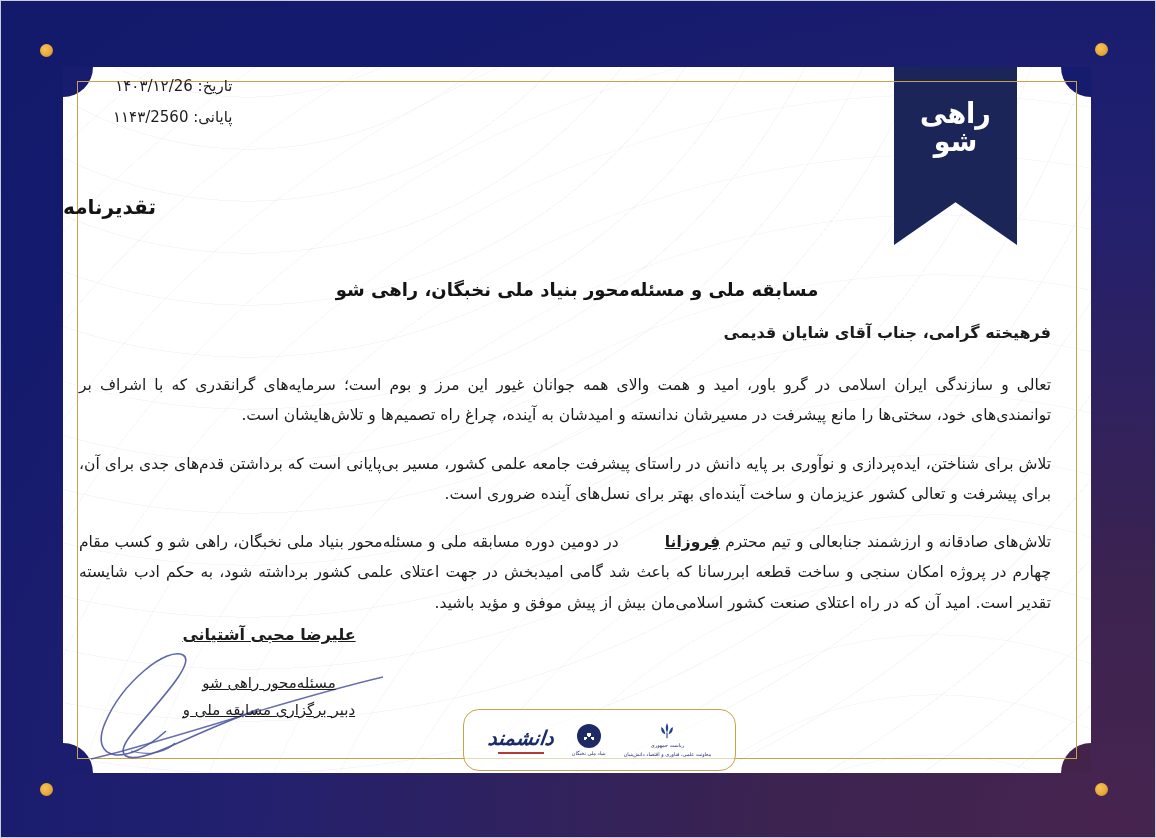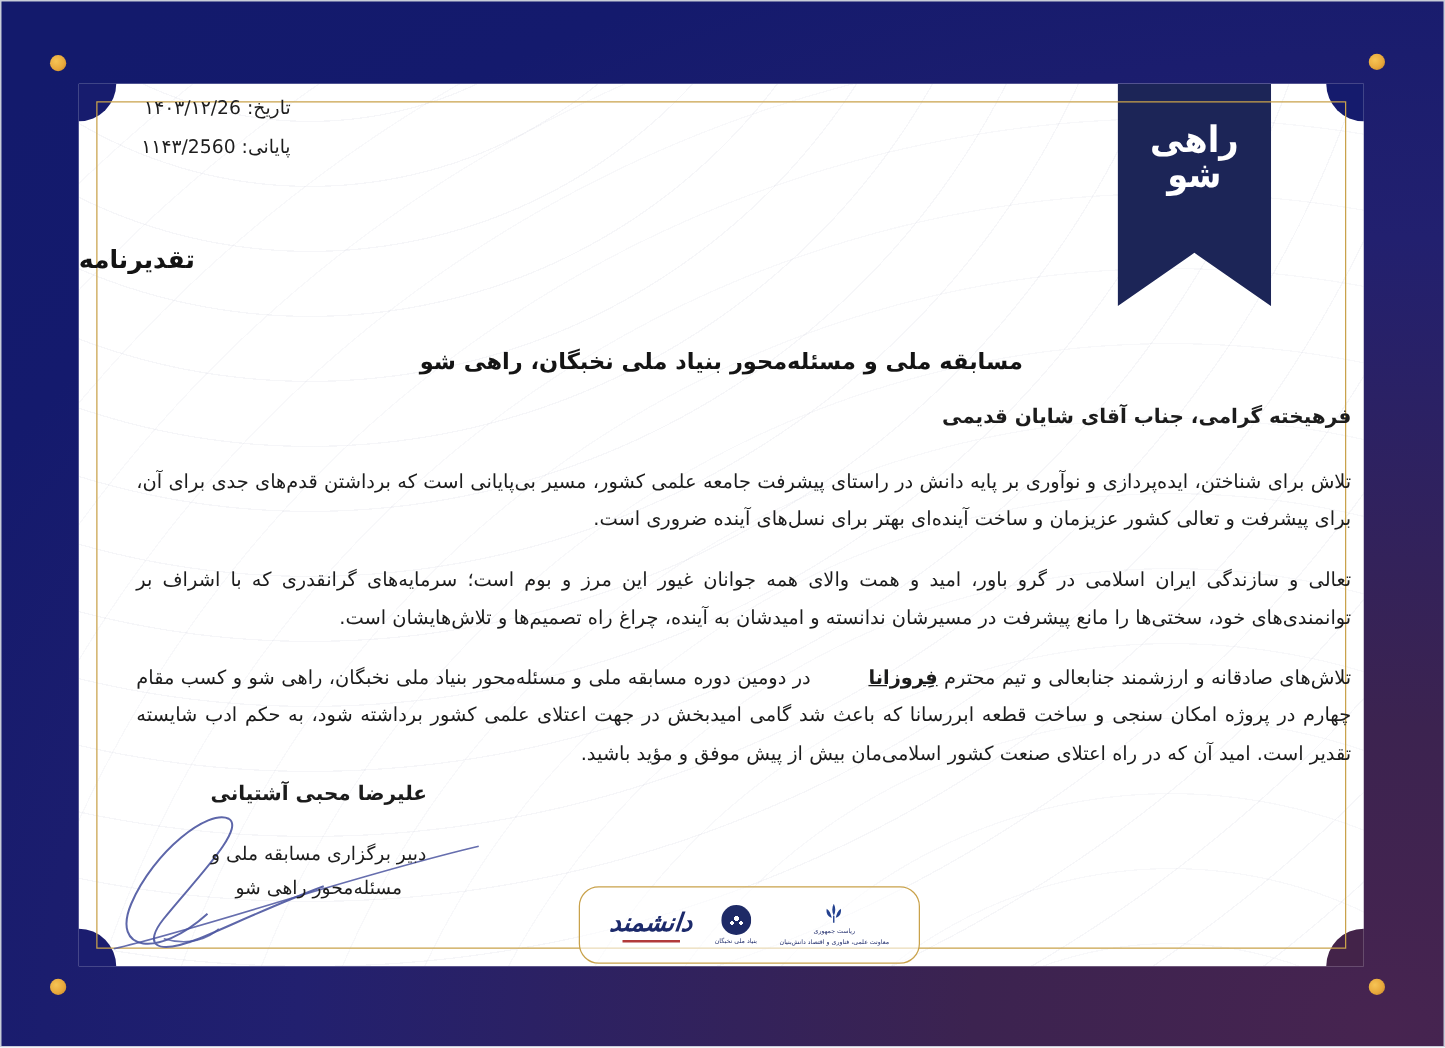--- a/index.html
+++ b/index.html
@@ -39,29 +39,29 @@
   .ribbon-logo{margin-top:34px;text-align:center;color:#ffffff;font-weight:bold;
     font-size:27px;line-height:0.95;letter-spacing:1px;transform:scaleY(1.08);}
 
   .meta{position:absolute;left:50px;top:10px;z-index:4;direction:rtl;color:#1d1d1d;font-size:15px;}
   .meta-line{margin-bottom:13px;white-space:nowrap;}
   .besmele{position:absolute;left:0;right:0;top:40px;text-align:center;font-size:15.5px;color:#1d1d1d;z-index:4;}
 
   .title{position:absolute;left:0;right:0;top:128px;text-align:left;font-size:20px;font-weight:bold;color:#141414;z-index:4;}
   .subtitle{position:absolute;left:0;right:0;top:176px;text-align:center;font-size:18px;font-weight:bold;color:#141414;z-index:4;margin-top:36px;}
 
-  .content{position:absolute;left:46px;top:250px;width:972px;direction:rtl;text-align:justify;
+  .content{position:absolute;left:16px;top:250px;width:972px;direction:rtl;text-align:justify;
     color:#1c1c1c;font-size:15.5px;line-height:1.95;z-index:4;}
   .salutation{font-weight:bold;font-size:16px;margin-bottom:22px;text-align:right;}
   .para{margin:0 0 18px 0;}
   .b{font-weight:normal;}
   .bu{font-weight:bold;text-decoration:underline;margin-left:41px;}
 
-  .sign-block{position:absolute;left:62px;top:558px;width:260px;text-align:center;z-index:5;
-    color:#1c1c1c;direction:rtl;}
+  .sign-block{position:absolute;left:76px;top:558px;width:260px;text-align:center;z-index:5;
+    color:#1c1c1c;direction:rtl;text-decoration:underline;}
   .sign-name{font-weight:bold;font-size:16px;margin-bottom:26px;}
   .sign-role{font-size:15px;line-height:1.8;}
   .sign-svg{position:absolute;left:8px;top:572px;z-index:4;pointer-events:none;}
 
   .logo-box{position:absolute;left:400px;top:642px;width:243px;height:60px;z-index:5;
     border:1.5px solid #c9a24b;border-radius:16px;display:flex;flex-direction:row;direction:rtl;
     align-items:center;justify-content:center;gap:18px;padding:0 14px;background:rgba(255,255,255,0.6);}
   .logo-item{display:flex;flex-direction:column;align-items:center;justify-content:center;color:#1c2a6b;}
   .logo-caption{font-size:5px;color:#24306e;margin-top:2px;text-align:center;line-height:1.4;white-space:nowrap;}
   .emblem-circle{width:24px;height:24px;border-radius:50%;background:#1e2a66;
@@ -108,36 +108,36 @@
         <span>۱۱۴۳/2560</span>
       </div>
     </div>
 
 
     <div class="title">تقدیرنامه</div>
     <div class="subtitle">مسابقه ملی و مسئله‌محور بنیاد ملی نخبگان، راهی شو</div>
 
     <div class="content">
       <div class="salutation">فرهیخته گرامی، جناب آقای شایان قدیمی</div>
+      <p class="para">تعالی و سازندگی ایران اسلامی در گرو باور، امید و همت والای همه جوانان غیور این مرز و بوم است؛ سرمایه‌های گرانقدری که با اشراف بر توانمندی‌های خود، سختی‌ها را مانع پیشرفت در مسیرشان ندانسته و امیدشان به آینده، چراغ راه تصمیم‌ها و تلاش‌هایشان است.</p>
       <p class="para">تلاش برای شناختن، ایده‌پردازی و نوآوری بر پایه دانش در راستای پیشرفت جامعه علمی کشور، مسیر بی‌پایانی است که برداشتن قدم‌های جدی برای آن، برای پیشرفت و تعالی کشور عزیزمان و ساخت آینده‌ای بهتر برای نسل‌های آینده ضروری است.</p>
-      <p class="para">تعالی و سازندگی ایران اسلامی در گرو باور، امید و همت والای همه جوانان غیور این مرز و بوم است؛ سرمایه‌های گرانقدری که با اشراف بر توانمندی‌های خود، سختی‌ها را مانع پیشرفت در مسیرشان ندانسته و امیدشان به آینده، چراغ راه تصمیم‌ها و تلاش‌هایشان است.</p>
       <p class="para"><span>تلاش‌های صادقانه و ارزشمند جنابعالی و تیم محترم </span><span class="bu">فِروزانا</span><span> در دومین دوره مسابقه ملی و مسئله‌محور بنیاد ملی نخبگان، راهی شو و کسب مقام </span><span class="b">چهارم</span><span> در پروژه </span><span class="b">امکان سنجی و ساخت قطعه ابررسانا</span><span> که باعث شد گامی امیدبخش در جهت اعتلای علمی کشور برداشته شود، به حکم ادب شایسته تقدیر است. امید آن که در راه اعتلای صنعت کشور اسلامی‌مان بیش از پیش موفق و مؤید باشید.</span></p>
     </div>
 
     <svg class="sign-svg" width="330" height="150" viewBox="0 0 330 150">
       <path d="M95 92 C55 128 18 122 34 84 C52 42 96 8 112 16 C126 24 84 66 60 96 C44 116 52 126 88 112 C110 103 150 84 188 70" fill="none" stroke="#4b55a0" stroke-width="1.6" opacity="0.9"></path>
       <path d="M20 120 C90 104 210 62 312 38" fill="none" stroke="#4b55a0" stroke-width="1.4" opacity="0.85"></path>
       <path d="M60 112 C80 118 96 112 104 104" fill="none" stroke="#4b55a0" stroke-width="1.2" opacity="0.8"></path>
     </svg>
 
     <div class="sign-block">
       <div class="sign-name">علیرضا محبی آشتیانی</div>
       <div class="sign-role">
+        <div>مسئله‌محور راهی شو</div>
         <div>دبیر برگزاری مسابقه ملی و</div>
-        <div>مسئله‌محور راهی شو</div>
       </div>
     </div>
 
     <div class="logo-box">
       <div class="logo-item">
         <svg width="16" height="18" viewBox="0 0 20 22">
           <path d="M10 1 C8 5 8 9 10 13 C12 9 12 5 10 1 Z" fill="#23418f"></path>
           <path d="M3 6 C2 10 4 14 8 15 C7 11 6 8 3 6 Z" fill="#23418f"></path>
           <path d="M17 6 C14 8 13 11 12 15 C16 14 18 10 17 6 Z" fill="#23418f"></path>
           <path d="M10 13 L10 20" stroke="#23418f" stroke-width="1.4"></path>

